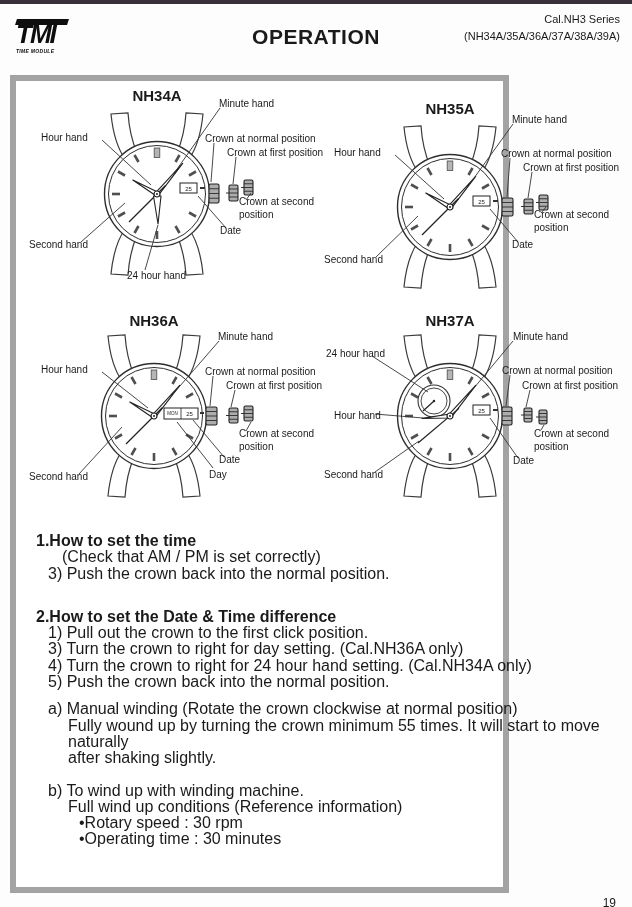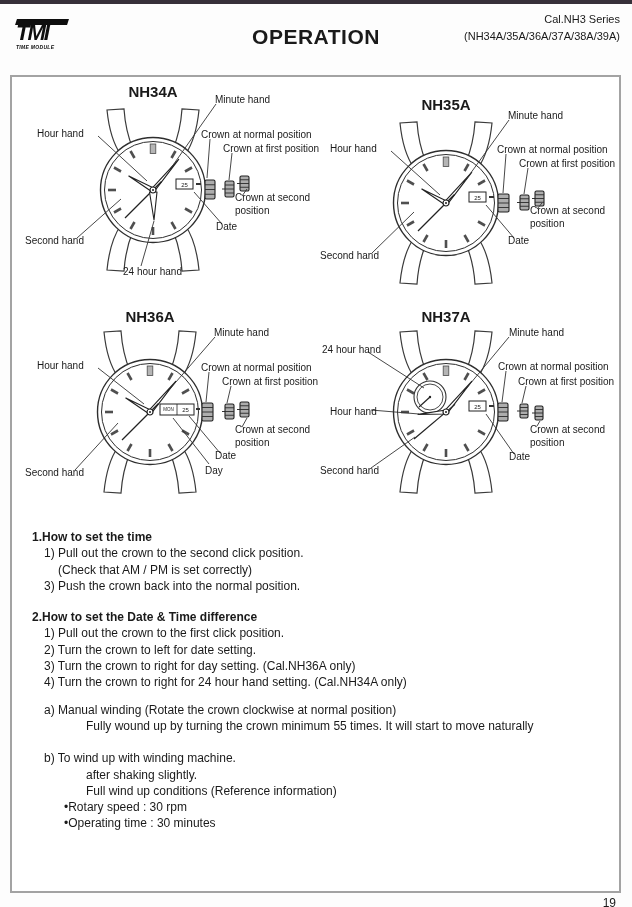--- a/index.html
+++ b/index.html
@@ -4,27 +4,27 @@
 <style>
   *{margin:0;padding:0;box-sizing:border-box}
   html,body{background:#dcdcdc}
   .page{position:relative;width:632px;height:907px;background:#fdfdfd;overflow:hidden;
         font-family:"Liberation Sans",sans-serif;color:#1a1a1a}
   .top-strip{position:absolute;left:0;top:0;width:100%;height:4px;background:#373039}
 
   
   .logo{position:absolute;left:16px;top:19px;width:52px}
   .logo-bar{height:6px;background:#0e0e0e;transform:skewX(-18deg)}
-  .logo-text{font-size:22px;font-weight:bold;font-style:italic;letter-spacing:-2px;line-height:.92;margin-top:-2px;color:#0e0e0e}
+  .logo-text{font-size:26px;font-weight:bold;font-style:italic;letter-spacing:-2px;line-height:.92;margin-top:-2px;color:#0e0e0e}
   .logo-sub{font-size:5px;font-weight:bold;font-style:italic;letter-spacing:.3px;color:#0e0e0e;margin-top:1px;white-space:nowrap}
   .op-title{position:absolute;left:0;right:0;top:25px;text-align:center;font-size:21px;font-weight:bold;letter-spacing:.5px}
   .ver-block{position:absolute;right:12px;top:11px;text-align:right;font-size:11px;line-height:1.5}
 
   
-  .frame{position:absolute;left:10px;top:75px;width:611px;height:818px;border:2px solid #a3a3a3;background:#fff}
+  .frame{position:absolute;left:10px;top:75px;width:499px;height:818px;border:6px solid #a3a3a3;background:#fff}
 
   
   .diagram{position:absolute;width:303px;height:220px}
   .d34{left:1px;top:3px}.d35{left:304px;top:16px}.d36{left:1px;top:223px}.d37{left:304px;top:223px}
   .dtitle{position:absolute;width:160px;text-align:center;font-size:15px;font-weight:bold}
   .d34 .dtitle{left:60px;top:3px}.d35 .dtitle{left:50px;top:3px}
   .d36 .dtitle{left:57px;top:8px}.d37 .dtitle{left:50px;top:8px}
   .wsvg{position:absolute;left:0;top:0;width:303px;height:220px}
   .lbl{position:absolute;font-size:10px;line-height:1.25;white-space:nowrap}
   .lbl.wrap{white-space:normal;width:76px}
@@ -56,24 +56,24 @@
   .hub{fill:#fff;stroke:#222;stroke-width:1.2}
   .win{fill:#fff;stroke:#222;stroke-width:1}
   .wdash{stroke:#333;stroke-width:2}
   .wtxt{font-size:6px;fill:#222;text-anchor:middle;font-family:"Liberation Sans",sans-serif}
   .wtxt-s{font-size:4.5px}
   .subdial-o{fill:#fff;stroke:#333;stroke-width:1.1}
   .subdial-i{fill:none;stroke:#333;stroke-width:.9}
   .divline{stroke:#222;stroke-width:.8}
 
   
-  .sections{position:absolute;left:10px;top:452px;width:585px;font-size:12px;line-height:16.3px}
+  .sections{position:absolute;left:10px;top:452px;width:585px;font-size:16px;line-height:16.3px}
   .sec-h{font-weight:bold;margin-left:10px}
-  .i1{margin-left:22px}.i2{margin-left:36px}.i3{margin-left:64px}.i4{margin-left:42px}
-  .s2{margin-top:15px}.s3{margin-top:11px}
+  .i1{margin-left:22px}.i2{margin-left:36px}.i3{margin-left:42px}.i4{margin-left:53px}
+  .s2{margin-top:27px}.s3{margin-top:11px}
   .gap{margin-top:16px}
 
   .page-num{position:absolute;top:896px;right:16px;font-size:12px}
 </style>
 </head>
 <body>
 
 <div class="page">
   <div class="top-strip"></div>
 
@@ -359,36 +359,35 @@
       <div class="lbl lbl-cnormal">Crown at normal position</div>
       <div class="lbl lbl-cfirst">Crown at first position</div>
       <div class="lbl wrap lbl-csecond">Crown at second position</div>
       <div class="lbl lbl-date">Date</div>
       <div class="lbl lbl-second">Second hand</div>
     </div>
 
     <div class="sections">
       <div class="sec">
         <div class="sec-h">1.How to set the time</div>
-        <div class="ln i1">1) Pull out the crown to the second click position.</div>
         <div class="ln i2">(Check that AM / PM is set correctly)</div>
         <div class="ln i1">3) Push the crown back into the normal position.</div>
       </div>
       <div class="sec s2">
         <div class="sec-h">2.How to set the Date &amp; Time difference</div>
         <div class="ln i1">1) Pull out the crown to the first click position.</div>
-        <div class="ln i1">2) Turn the crown to left for date setting.</div>
         <div class="ln i1">3) Turn the crown to right for day setting. (Cal.NH36A only)</div>
         <div class="ln i1">4) Turn the crown to right for 24 hour hand setting. (Cal.NH34A only)</div>
+        <div class="ln i1">5) Push the crown back into the normal position.</div>
       </div>
       <div class="sec s3">
         <div class="ln i1">a) Manual winding (Rotate the crown clockwise at normal position)</div>
         <div class="ln i3">Fully wound up by turning the crown minimum 55 times. It will start to move naturally</div>
+        <div class="ln i3">after shaking slightly.</div>
         <div class="ln i1 gap">b) To wind up with winding machine.</div>
-        <div class="ln i3">after shaking slightly.</div>
         <div class="ln i3">Full wind up conditions (Reference information)</div>
         <div class="ln i4">•Rotary speed : 30 rpm</div>
         <div class="ln i4">•Operating time : 30 minutes</div>
       </div>
     </div>
   </div>
 
   <div class="page-num">19</div>
 </div>
 

